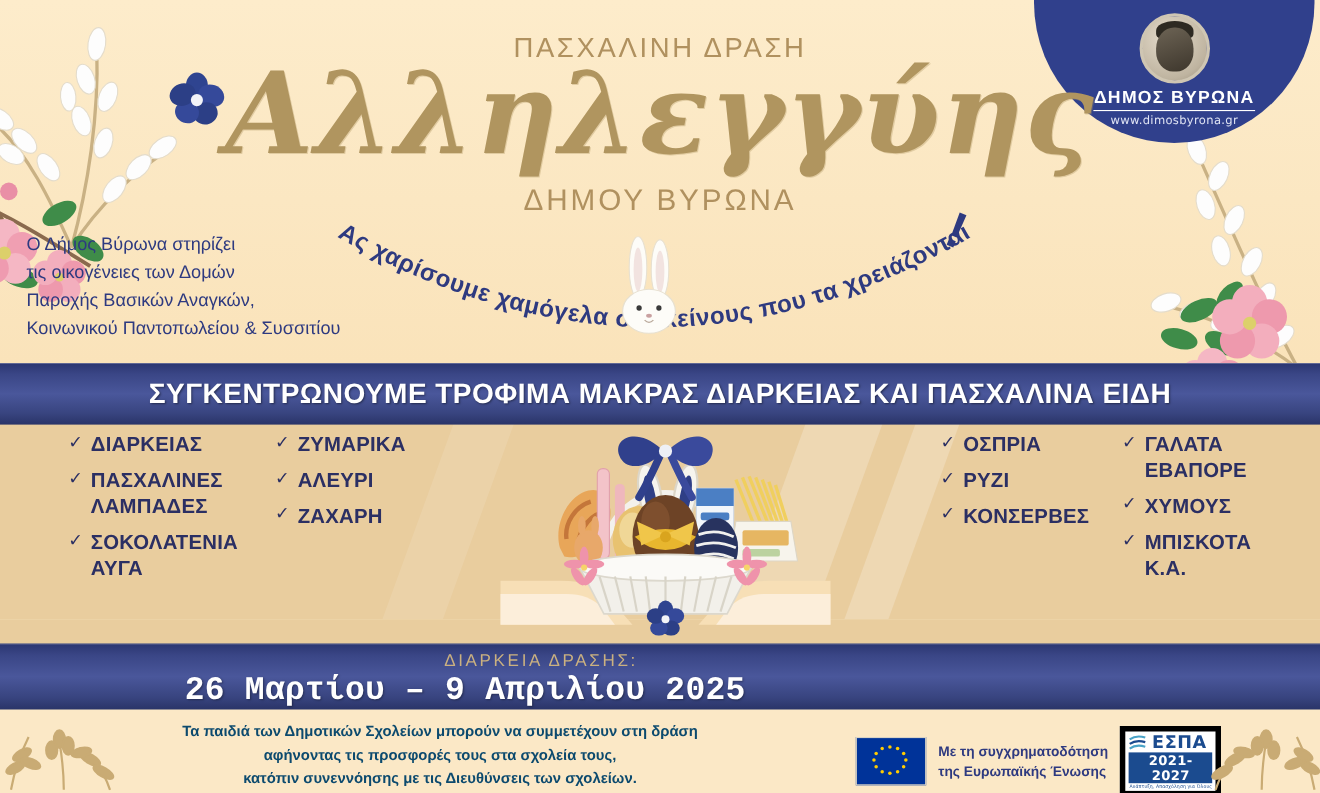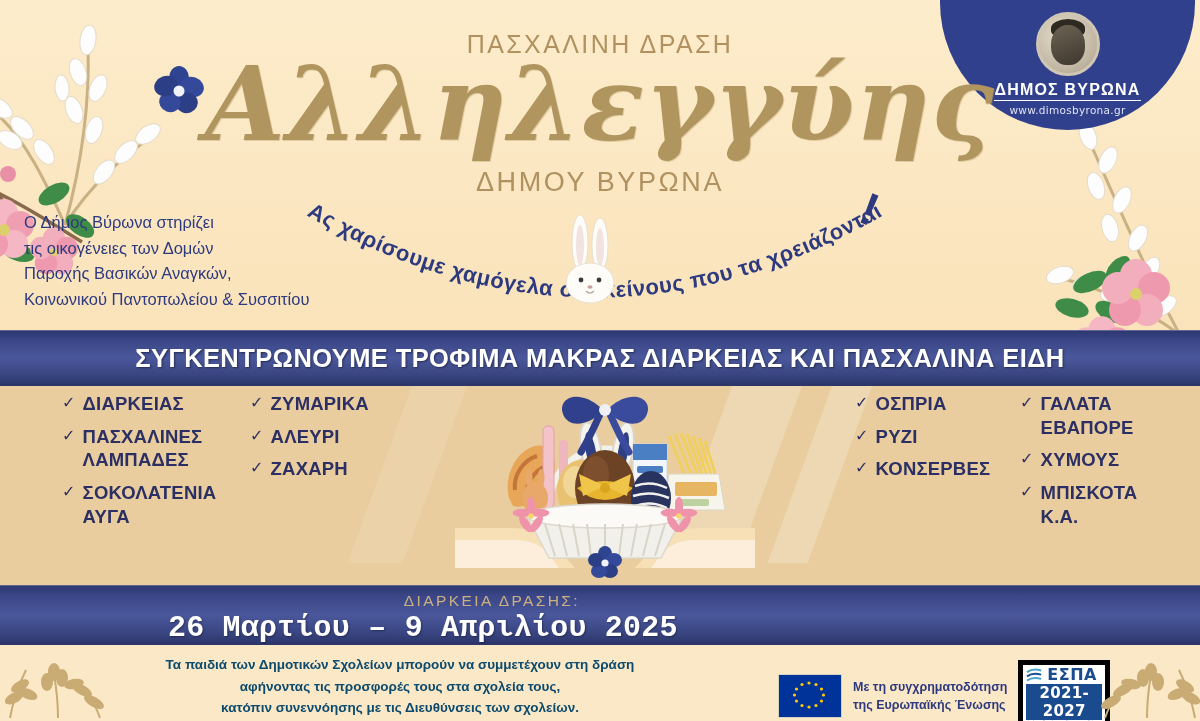--- a/index.html
+++ b/index.html
@@ -161,21 +161,21 @@
     color:#2e3a80;font-size:12.5px;font-weight:bold;line-height:1.45;
     font-family:"Liberation Sans","DejaVu Sans",sans-serif;
   }
   #espa-logo{
     width:92px;border:5px solid #000000;background:#ffffff;padding:2px 3px;box-sizing:border-box;
   }
   #espa-top{display:flex;align-items:center;gap:4px;}
   #espa-wave{width:17px;height:15px;}
   #espa-word{color:#1b4b8f;font-size:16px;font-weight:bold;letter-spacing:.5px;line-height:1;}
   #espa-years{
-    background:#1b4b8f;color:#ffffff;font-size:15px;font-weight:bold;text-align:center;
+    background:#1b4b8f;color:#ffffff;font-size:12px;font-weight:bold;text-align:center;
     letter-spacing:.3px;margin-top:1px;padding:0 2px;
   }
   #espa-sub{
     color:#1b4b8f;font-size:4.2px;text-align:center;letter-spacing:.1px;
     transform:scaleY(1.05);
   }
 </style>
 </head>
 <body>
 

